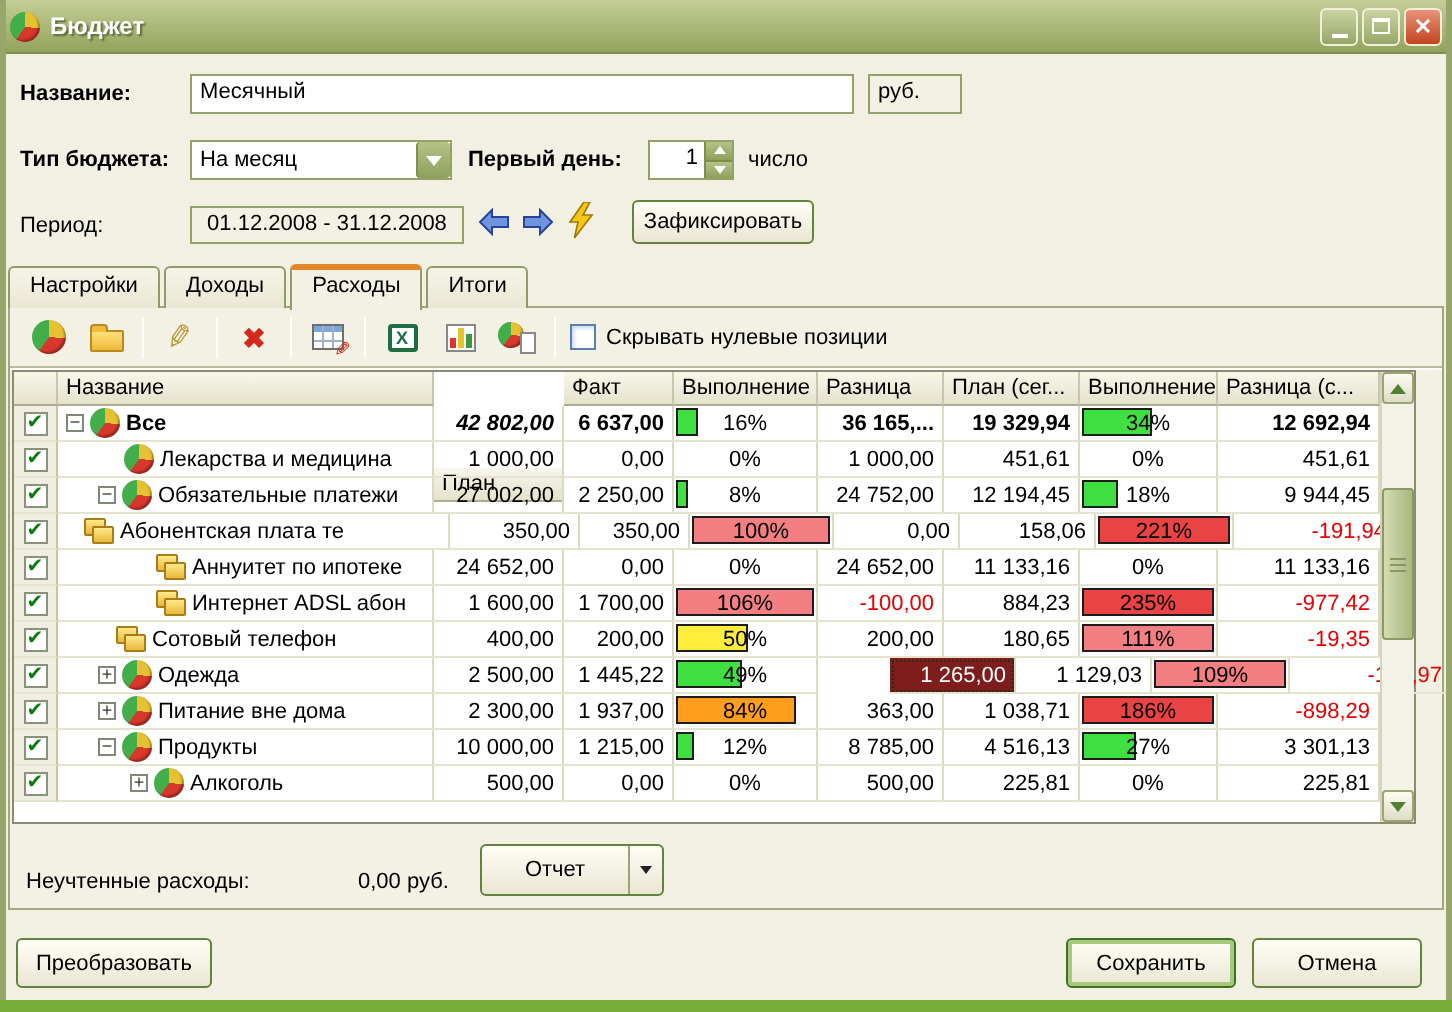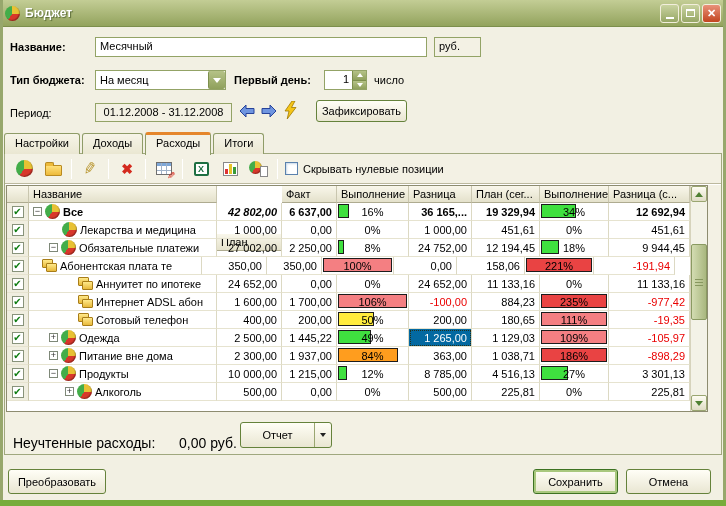--- a/index.html
+++ b/index.html
@@ -116,36 +116,36 @@
   .neg { color:#ea0000;}
   .pct { position:relative; justify-content:center;}
   .bar { position:absolute; left:1px; top:1px; bottom:2px; border:1px solid #1c1c1c;}
   .fillbg { position:absolute; left:1px; right:1px; top:1px; bottom:2px; border:1px solid #1c1c1c;}
   .green  { background:#3fe03f;}
   .yellow { background:#ffec3d;}
   .orange { background:#ff9d1e;}
   .pink   { background:#f47f82;}
   .redc   { background:#e94343;}
   .ptext { position:relative; z-index:2;}
-  .selcell { background:#0369a1; color:#fff; outline:1px dotted #24301a; outline-offset:-2px;}
+  .selcell { background:#7f1d1d; color:#fff; outline:1px dotted #24301a; outline-offset:-2px;margin-left:36px;}
 
   
   .vscroll { position:absolute; right:0; top:0; bottom:0; width:17px; background:#f3f2e7; border-left:1px solid #d6d3bc;}
   .vs-btn { position:absolute; left:0; width:16px; height:16px; background:linear-gradient(#fdfcf2,#dfdcc5);
     border:1px solid #9aa671; border-radius:2px; display:flex; align-items:center; justify-content:center;}
   .vs-up { top:0;} .vs-down { bottom:0;}
   .tri-up { width:0; height:0; border-left:4px solid transparent; border-right:4px solid transparent; border-bottom:5px solid #4f8033;}
   .tri-down { width:0; height:0; border-left:4px solid transparent; border-right:4px solid transparent; border-top:5px solid #4f8033;}
   .vs-thumb { position:absolute; left:0; top:58px; width:16px; height:76px; border:1px solid #8a9a62; border-radius:2px;
     background:linear-gradient(90deg,#d3dcb2,#a9b77f); display:flex; align-items:center; justify-content:center;}
   .vs-grip { width:8px; height:7px;
     background:repeating-linear-gradient(#87975f 0 1px, transparent 1px 3px);}
 
   
-  .ffoot-label { position:absolute; font-size:14px;}
+  .ffoot-label { position:absolute; font-size:11px;}
   .report-btn { position:absolute; left:235px; top:268px; width:92px; height:26px; display:flex;
     background:linear-gradient(#fffef6,#e9e6d2); border:1px solid #65823b; border-radius:3px;}
   .report-btn .rmain { flex:1; display:flex; align-items:center; justify-content:center;}
   .report-btn .rarr { width:17px; border-left:1px solid #9aa671; display:flex; align-items:center; justify-content:center;}
   .tri-sm { width:0; height:0; border-left:3px solid transparent; border-right:3px solid transparent; border-top:4px solid #222;}
 </style>
 </head>
 <body>
 
 <div class="window">
@@ -341,21 +341,21 @@
             <div class="gcell pct" style="width: 69px;">
               <span class="bar green" style="width: 27%;"></span>
               <span class="ptext">18%</span>
             </div>
             <div class="gcell num" style="width: 81px;">9 944,45</div>
           </div>
           <div class="grow">
             <div class="gcell cbcell" style="width: 22px;">
               <span class="rowcb">✔</span>
             </div>
-            <div class="gcell namecell" style="width: 173px;  text-align: right;">
+            <div class="gcell namecell" style="width: 196px;  text-align: right;">
               <span class="expsp"></span>
               <span class="icon-cards"></span>
               <span class="nlabel">Абонентская плата те</span>
             </div>
             <div class="gcell num" style="width: 65px;">350,00</div>
             <div class="gcell num" style="width: 55px;">350,00</div>
             <div class="gcell pct" style="width: 72px;">
               <span class="fillbg pink"></span>
               <span class="ptext">100%</span>
             </div>
@@ -408,21 +408,21 @@
             <div class="gcell pct" style="width: 69px;">
               <span class="fillbg redc"></span>
               <span class="ptext">235%</span>
             </div>
             <div class="gcell num neg" style="width: 81px;">-977,42</div>
           </div>
           <div class="grow">
             <div class="gcell cbcell" style="width: 22px;">
               <span class="rowcb">✔</span>
             </div>
-            <div class="gcell namecell" style="width: 188px; padding-left: 36px;">
+            <div class="gcell namecell" style="width: 188px; padding-left: 16px;">
               <span class="expsp"></span>
               <span class="icon-cards"></span>
               <span class="nlabel">Сотовый телефон</span>
             </div>
             <div class="gcell num" style="width: 65px;">400,00</div>
             <div class="gcell num" style="width: 55px;">200,00</div>
             <div class="gcell pct" style="width: 72px;">
               <span class="bar yellow" style="width: 50%;"></span>
               <span class="ptext">50%</span>
             </div>

